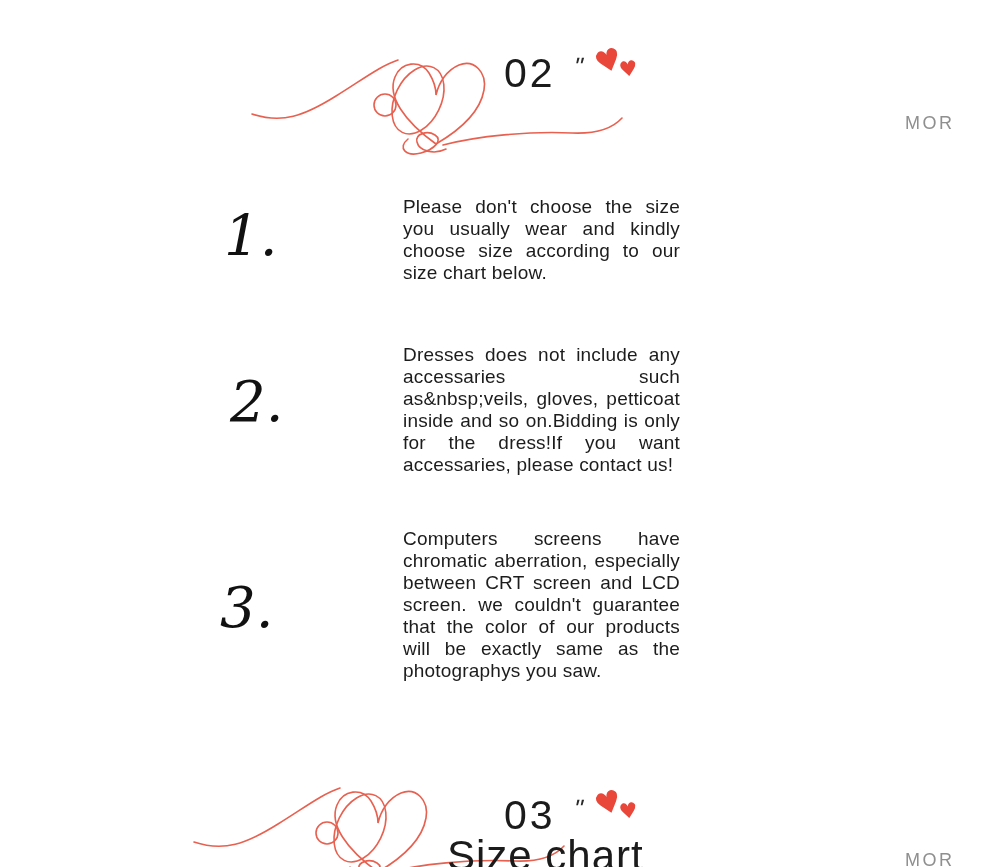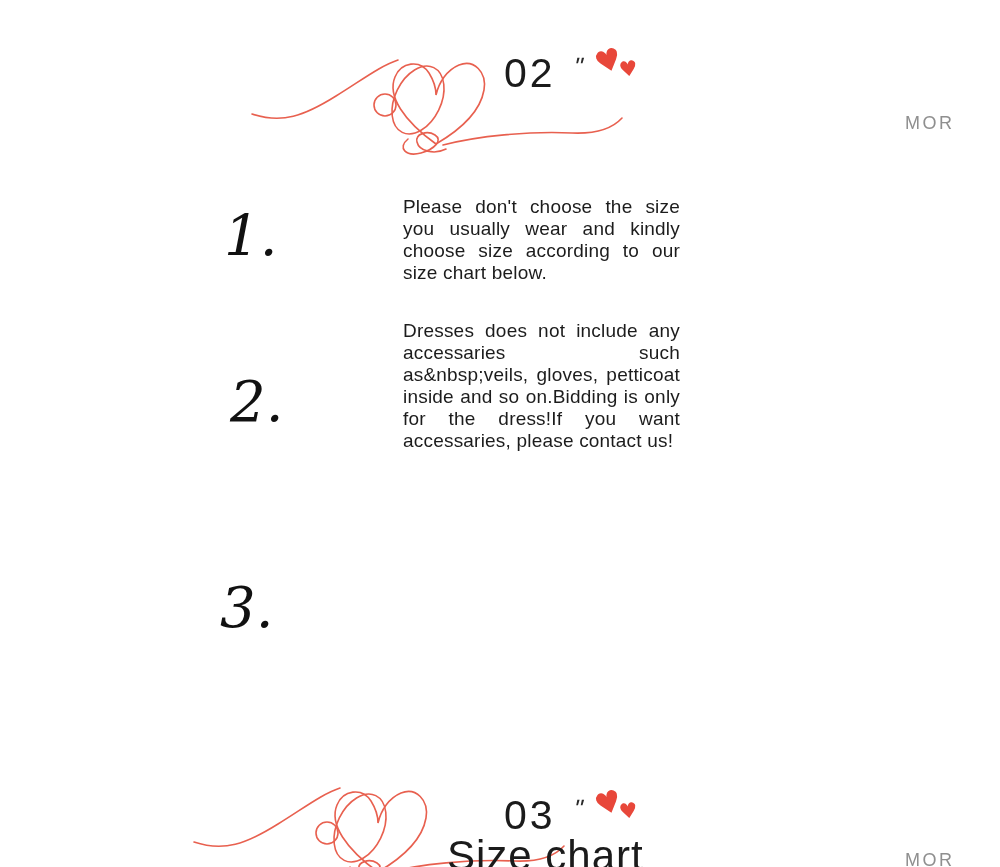--- a/index.html
+++ b/index.html
@@ -111,23 +111,24 @@
 
   <div class="abs more-link" style="left:857px; top:103px;">
     <span class="more-word">MORE</span>
     <span class="more-arrows">&lt;&lt;</span>
   </div>
 
   <div class="abs note-number" style="left:176px; top:200px;">1.</div>
   <div class="abs note-text" style="left:355px; top:188px;">Please don't choose the size you usually wear and kindly choose size according to our size chart below.</div>
 
   <div class="abs note-number" style="left:182px; top:366px;">2.</div>
-  <div class="abs note-text" style="left:355px; top:312px;">Dresses does not include any accessaries such as&amp;nbsp;veils, gloves, petticoat inside and so on.Bidding is only for the dress!If you want accessaries, please contact us!</div>
+  <div class="abs note-text" style="left:355px; top:336px;">Dresses does not include any accessaries such as&amp;nbsp;veils, gloves, petticoat inside and so on.Bidding is only for the dress!If you want accessaries, please contact us!</div>
 
   <div class="abs note-number" style="left:172px; top:572px;">3.</div>
+  <div class="abs note-text" style="left:355px; top:520px;">Computers screens have chromatic aberration, especially between CRT screen and LCD screen. we couldn't guarantee that the color of our products will be exactly same as the photographys you saw.</div>
 
   <svg class="abs" style="left:140px; top:764px;" width="382" height="114" viewBox="0 0 382 114" aria-hidden="true">
     <path class="doodle" d="M6,70 C36,80 58,72 90,52 C116,36 134,22 152,16"></path>
     <path class="doodle" d="M190,100 C158,77 141,52 149,33 C155,18 174,15 183,29 C188,37 190,45 190,51 C193,38 201,26 213,21 C228,15 241,28 238,46 C234,69 214,86 190,100"></path>
     <ellipse class="doodle" cx="172" cy="56" rx="23" ry="36" transform="rotate(26 172 56)"></ellipse>
     <circle class="doodle" cx="139" cy="61" r="11"></circle>
     <path class="doodle" d="M162,95 C151,104 160,113 175,109 C189,105 197,96 189,91 C181,86 169,90 171,98 C173,107 188,111 200,105"></path>
     <path class="doodle" d="M197,101 C232,92 282,87 326,89 C350,90 366,85 376,74"></path>
   </svg>
 

